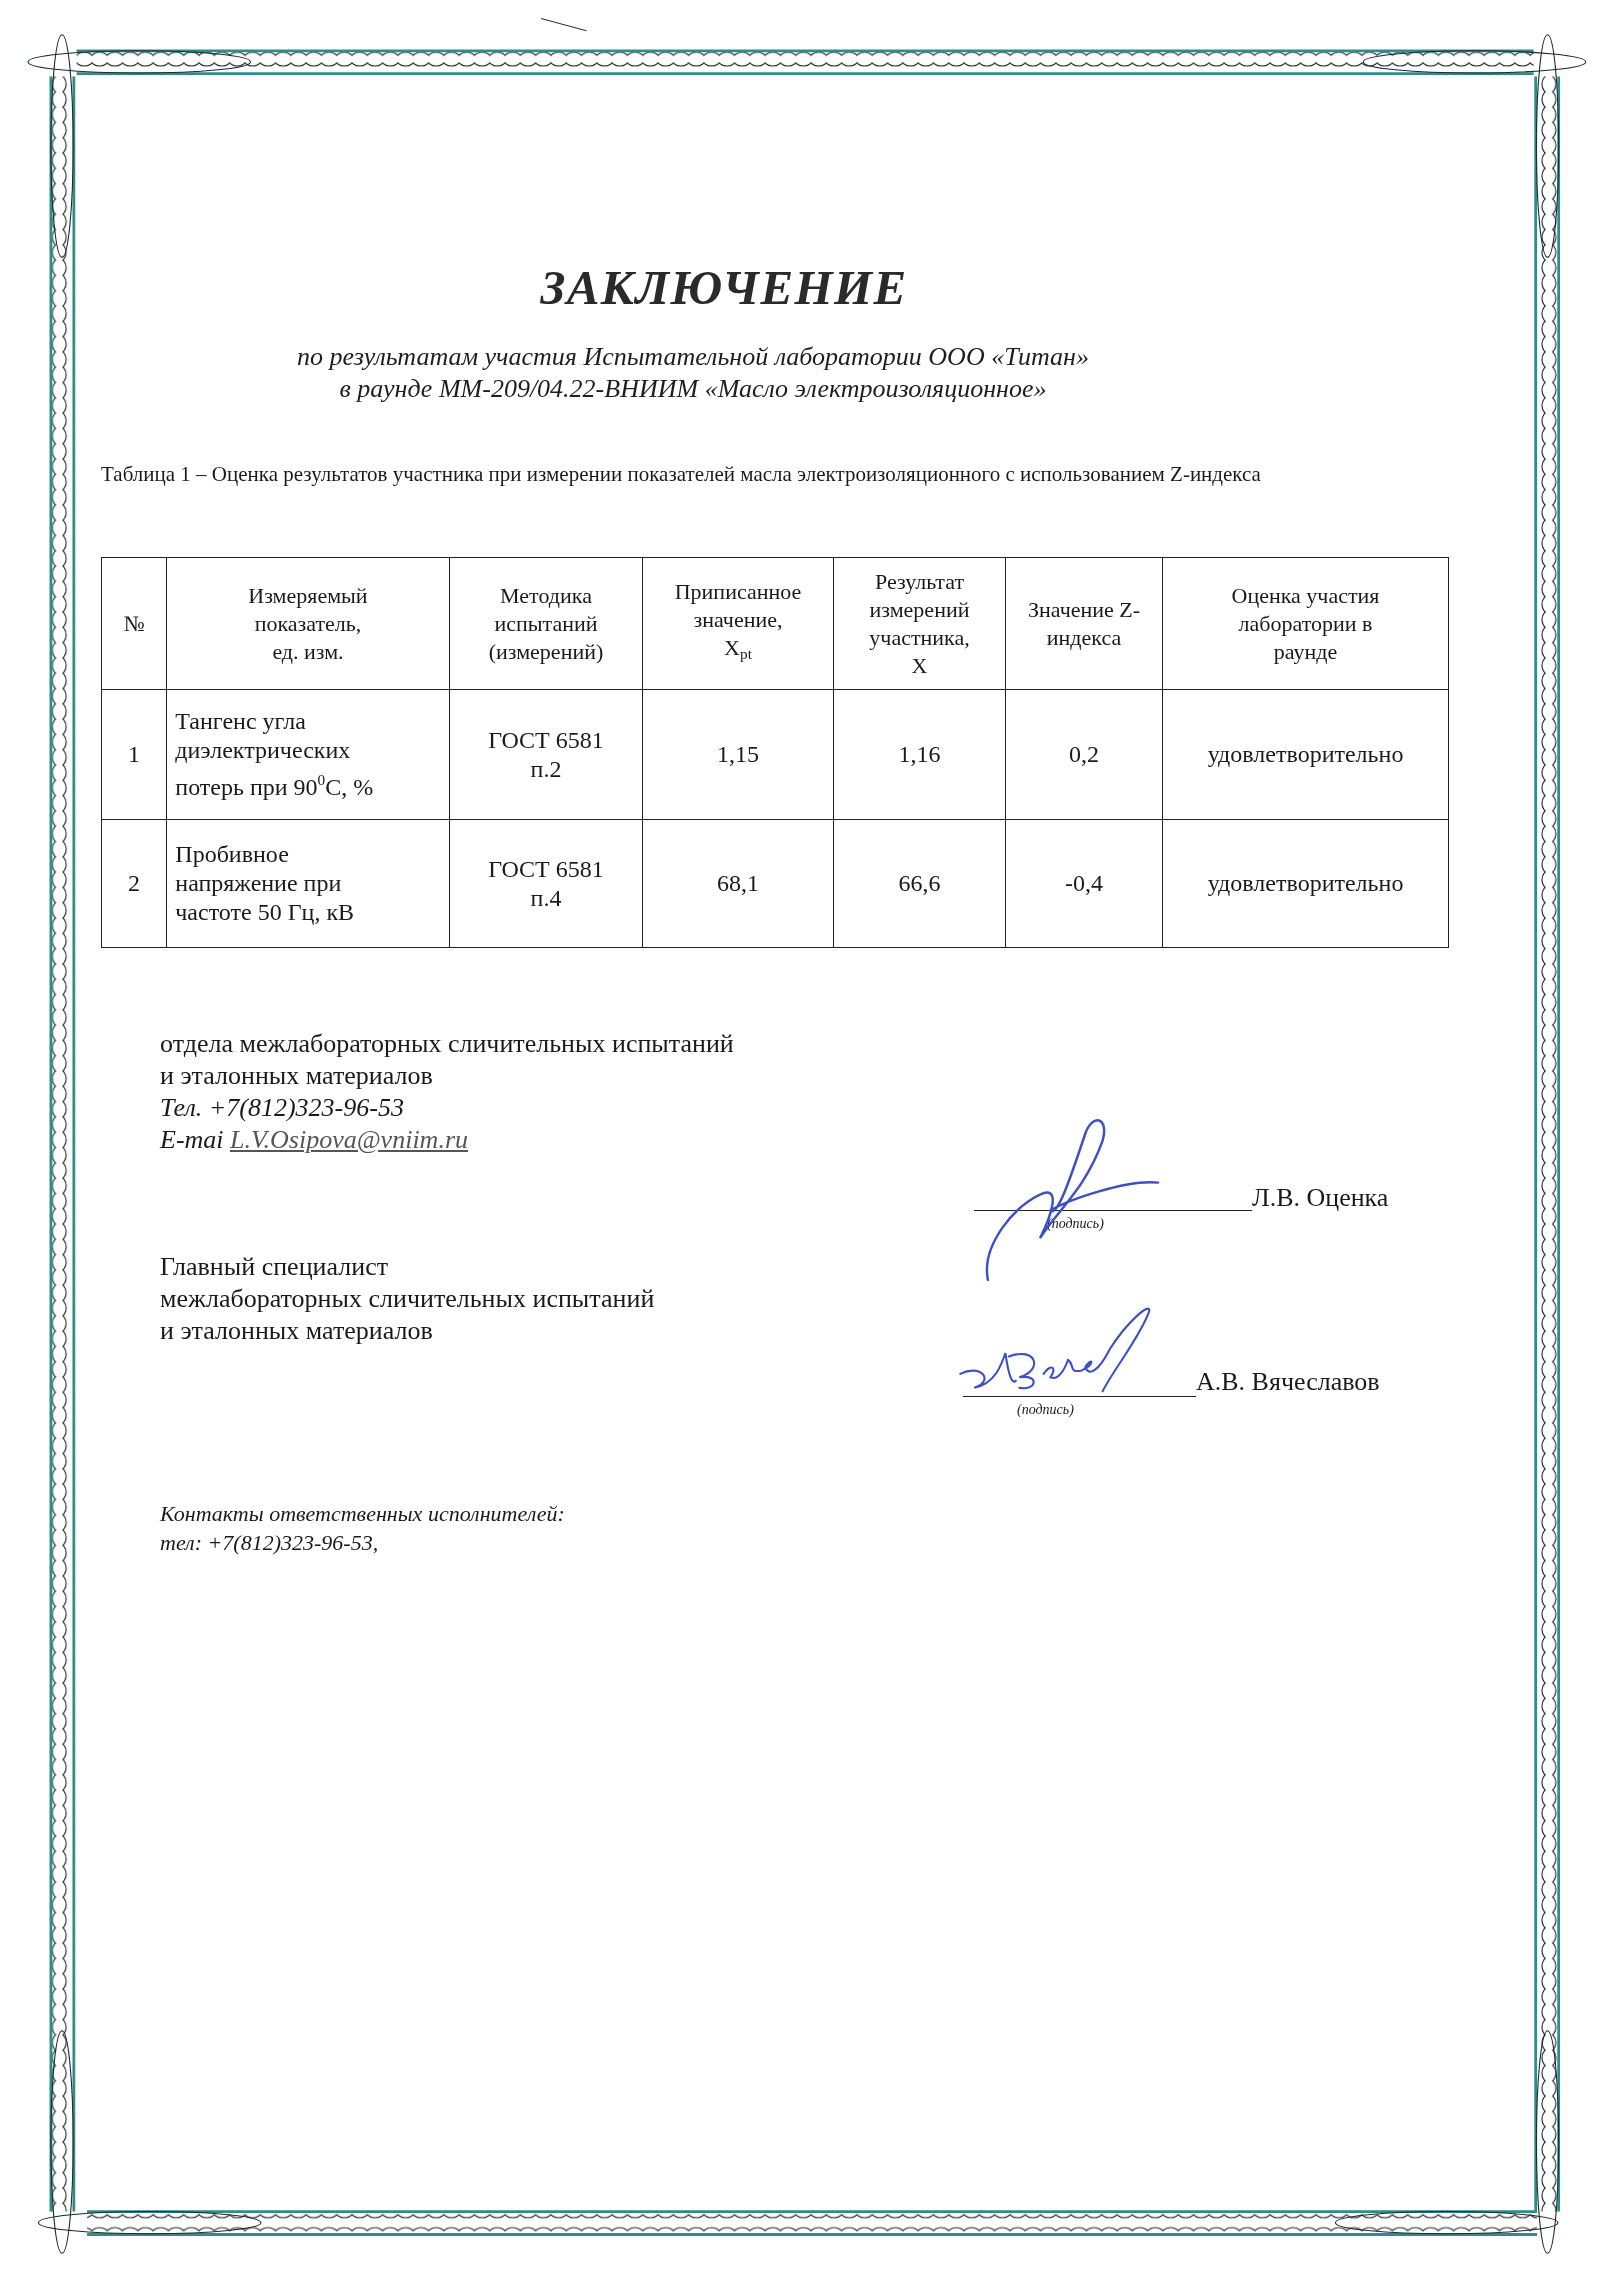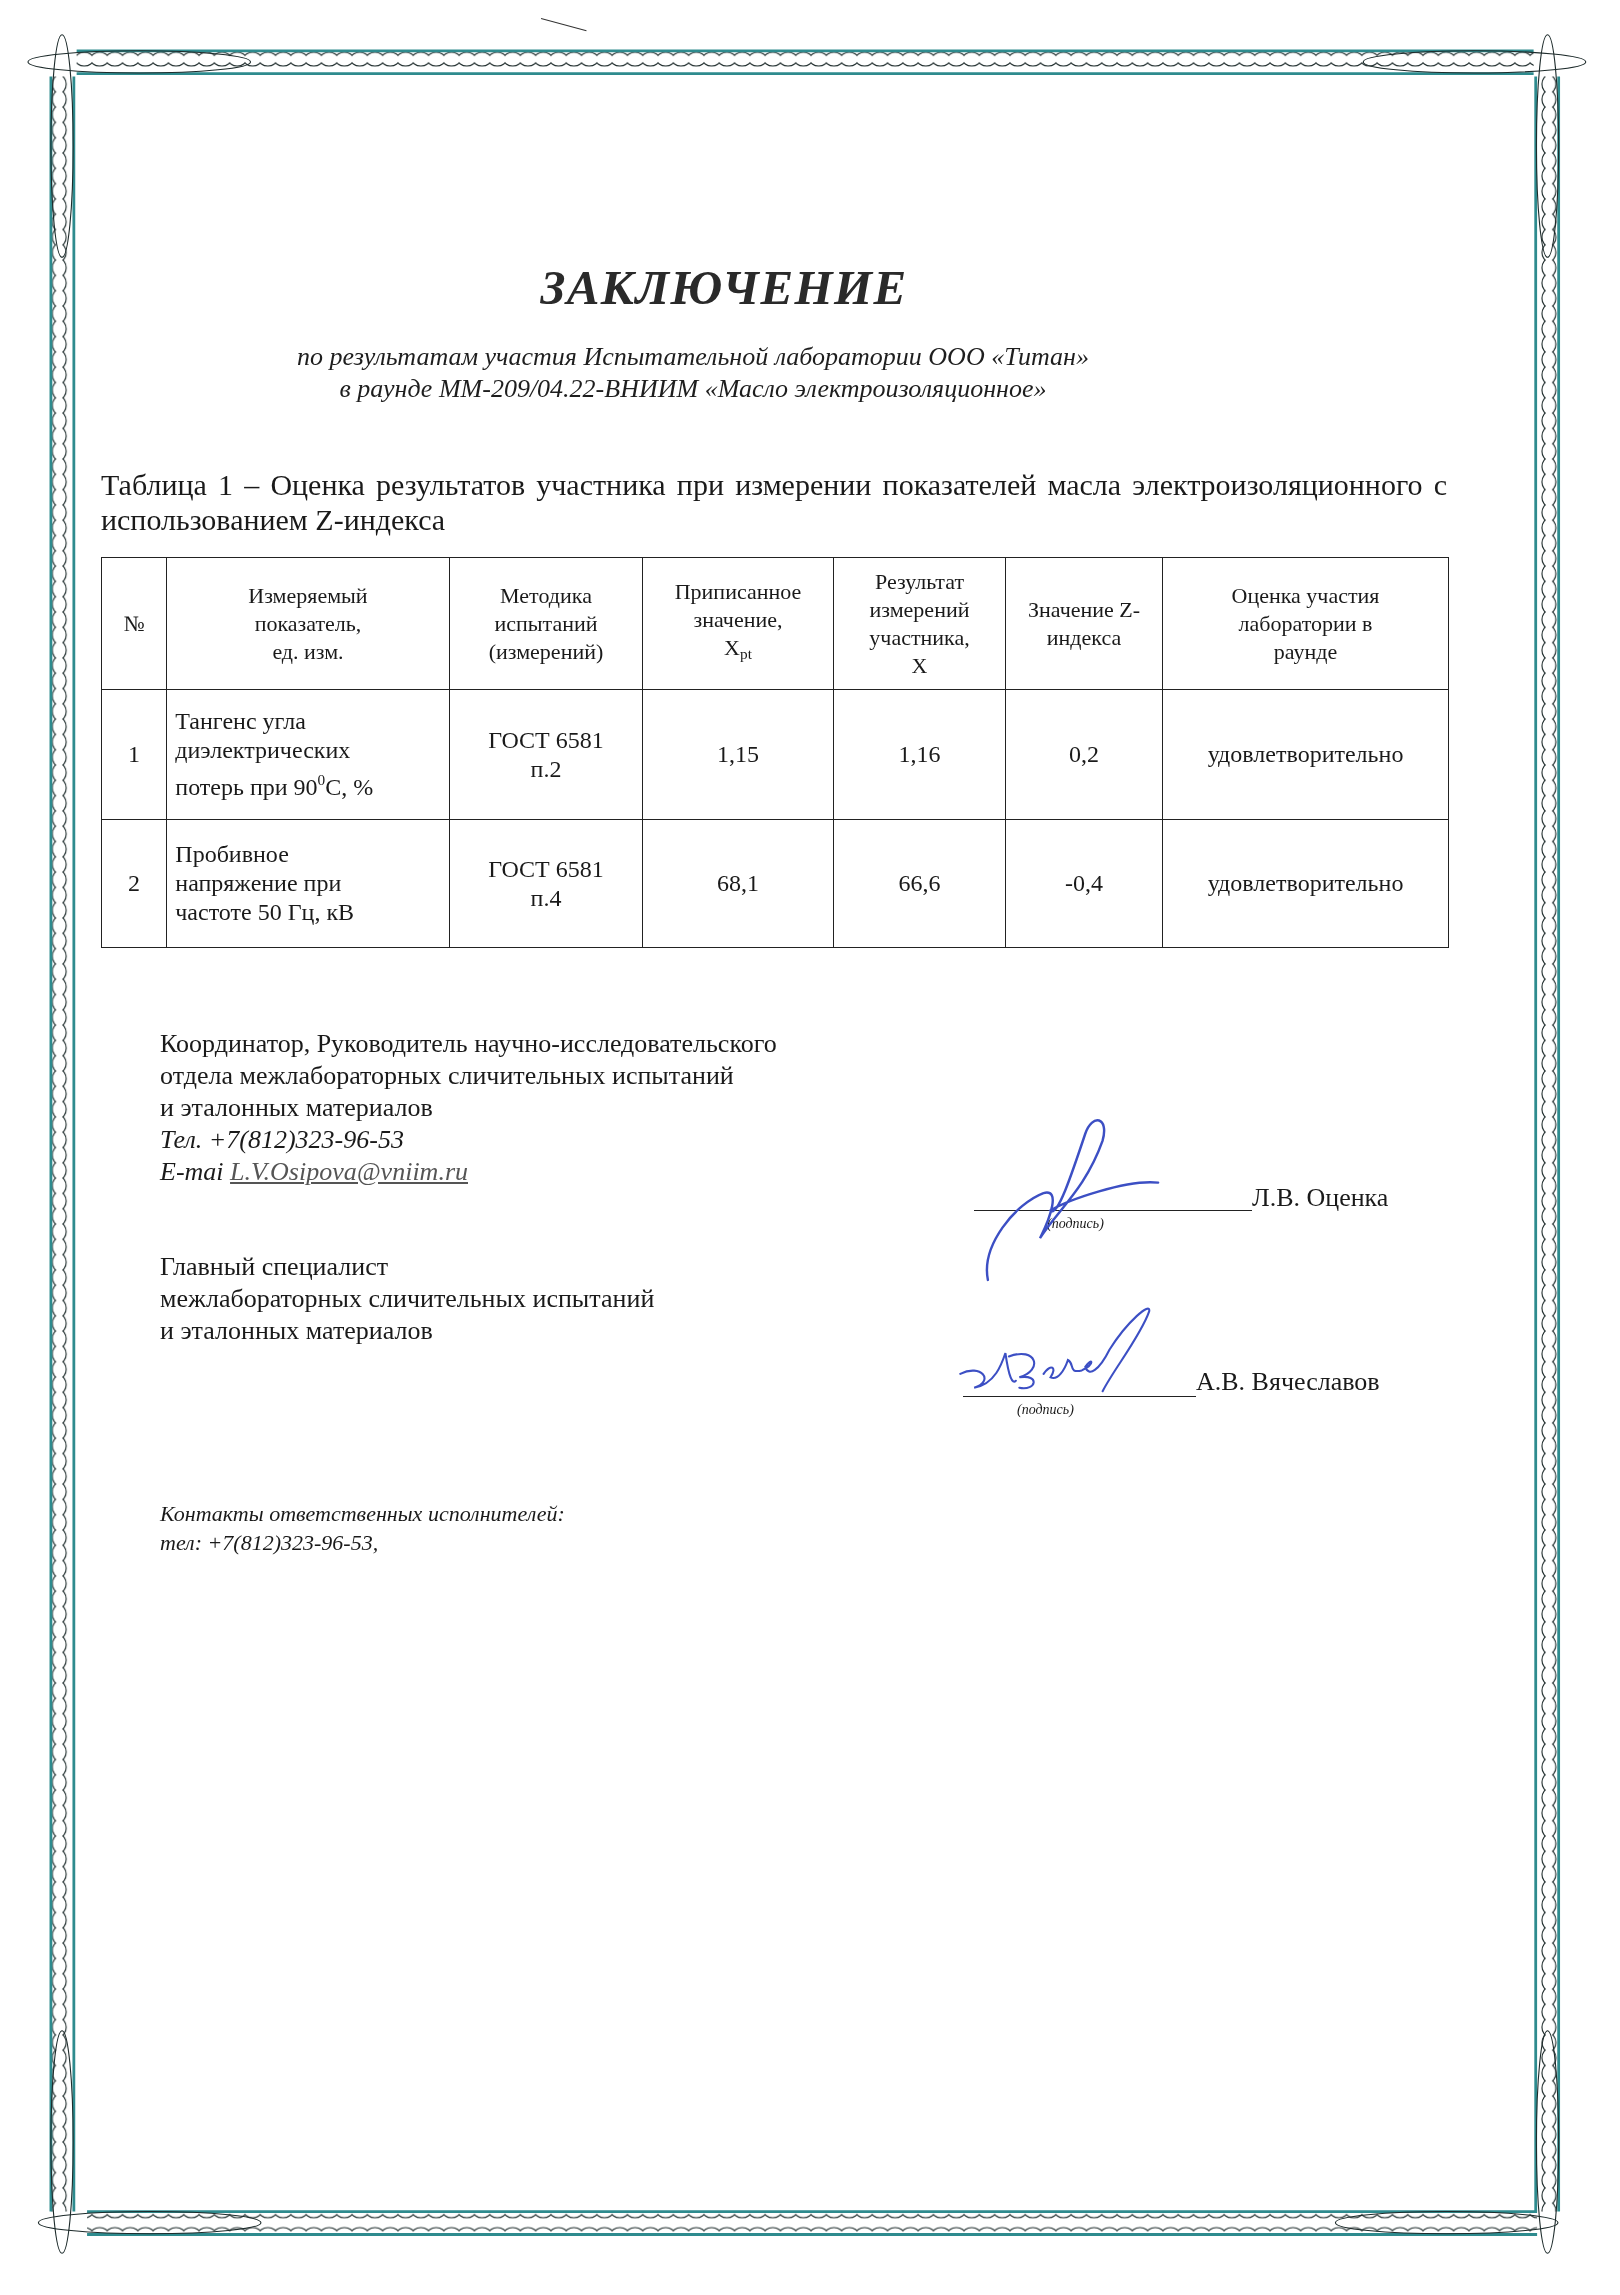--- a/index.html
+++ b/index.html
@@ -16,22 +16,22 @@
     font-size: 49px; font-weight: bold; font-style: italic; letter-spacing: 1.4px; color: #2a2a2a;
   }
   .subtitle {
     position: absolute; left: 0; width: 1386px; text-align: center;
     font-size: 26px; font-style: italic; line-height: 32px; color: #1e1e1e;
   }
   .sub1 { top: 341px; }
   .sub2 { top: 373px; }
 
   .caption {
-    position: absolute; left: 101px; width: 1346px; top: 467px;
-    font-size: 30px; line-height: 35px; text-align: justify; text-align-last: left;
+    position: absolute; left: 101px; width: 1346px; top: 457px;
+    font-size: 21px; line-height: 35px; text-align: justify; text-align-last: left;
   }
 
   table.results {
     position: absolute; left: 101px; top: 557px; width: 1345px;
     border-collapse: collapse; table-layout: fixed;
     font-size: 24px; line-height: 29px;
   }
   table.results td, table.results th {
     border: 1.4px solid #222; text-align: center; vertical-align: middle; font-weight: normal; padding: 0 4.2px;
   }
@@ -169,21 +169,20 @@
     </td>
     <td>68,1</td>
     <td>66,6</td>
     <td>-0,4</td>
     <td>удовлетворительно</td>
   </tr>
 </tbody>
   </table>
 
 <div class="block coord">
-  <div>Координатор, Руководитель научно-исследовательского</div>
   <div>отдела межлабораторных сличительных испытаний</div>
   <div>и эталонных материалов</div>
   <div class="italic">Тел. +7(812)323-96-53</div>
   <div class="italic"><span>E-mai </span><span class="email-link">L.V.Osipova@vniim.ru</span></div>
 </div>
 
 <div>
   <div class="sign-line" style="left:974px; top:1210px; width:278px;"></div>
   <div class="sign-caption" style="left:1047px; top:1216px;">(подпись)</div>
   <div class="sign-row" style="left:1252px; top:1183px;">Л.В. Оценка</div>

